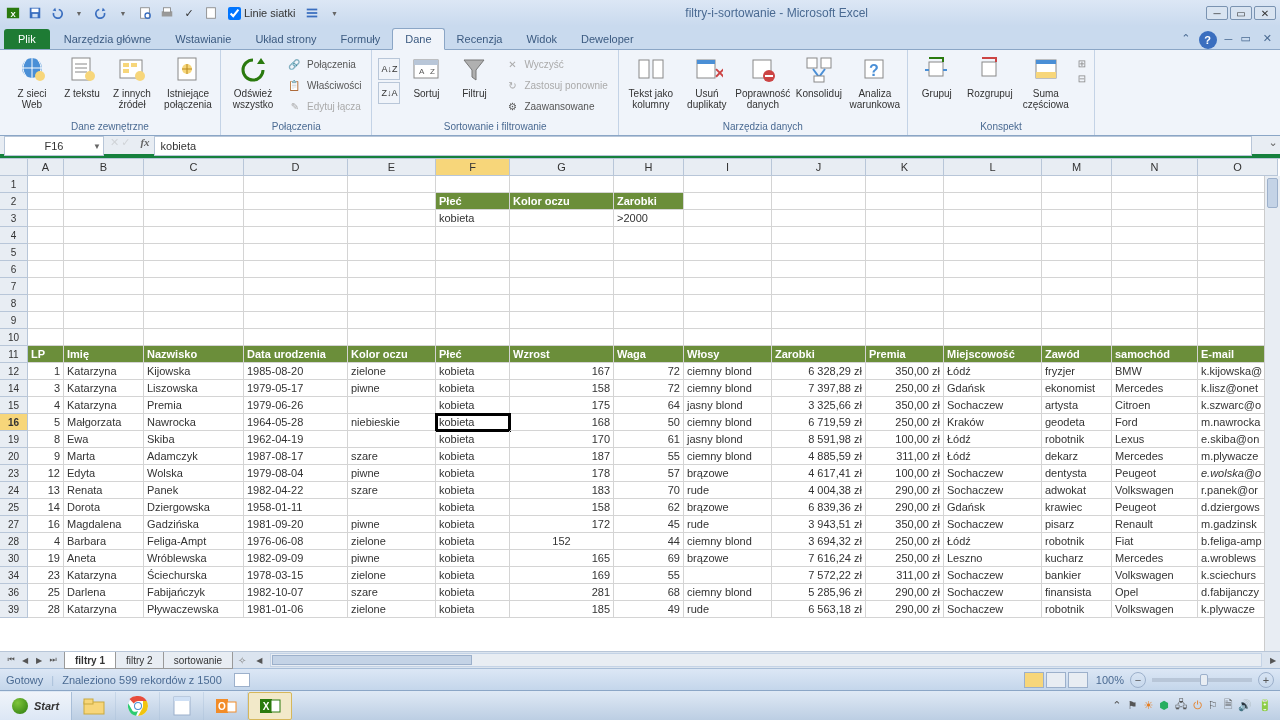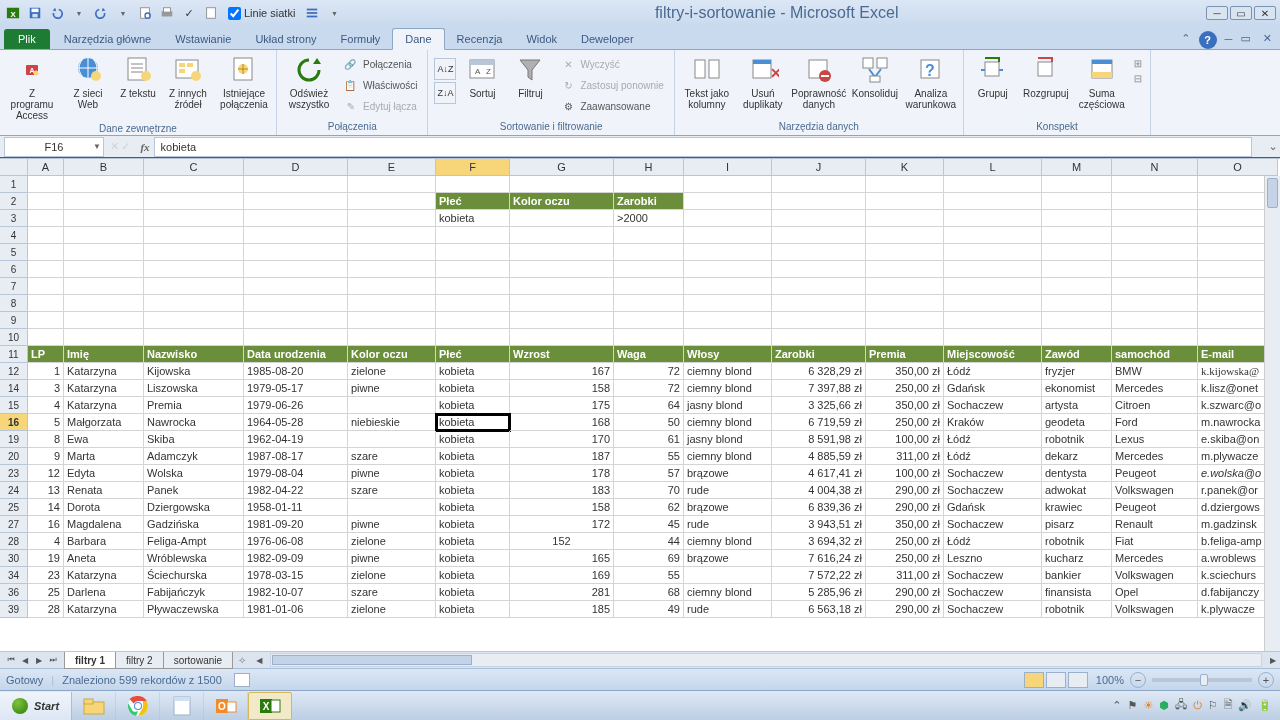--- a/index.html
+++ b/index.html
@@ -2,41 +2,41 @@
 <html><head>
 <meta charset="utf-8">
 <style>
   * { margin: 0; padding: 0; box-sizing: border-box; font-family: "Segoe UI", Tahoma, sans-serif; }
   body { background: #e8edf3; font-size: 11px; color: #333; width: 1280px; height: 720px; overflow: hidden; position: relative; }
   
   .titlebar { height: 26px; background: linear-gradient(#dce7f5,#c9daee); display: flex; align-items: center; }
   .qat { display: flex; align-items: center; gap: 4px; padding: 0 4px; }
   .qat .q { width: 18px; height: 18px; display: flex; align-items: center; justify-content: center; border-radius: 2px;}
   .qat .q svg { width: 14px; height: 14px; }
-  .title-txt { flex: 1; text-align: center; color: #4a6a92; font-size: 16px; }
+  .title-txt { flex: 1; text-align: center; color: #4a6a92; font-size: 12px; }
   .winbtns { display: flex; gap: 2px; padding-right: 4px; }
   .winbtns span { width: 22px; height: 14px; border: 1px solid #7a93b1; border-radius: 2px; display:flex;align-items:center;justify-content:center; font-size:10px; background:#d9e4f1;}
   
   .ribtabs { height: 24px; display: flex; align-items: flex-end; background: #c9daee; border-bottom:1px solid #8ba6c6; padding-left:4px; gap:0;}
   .ribtabs .plik { background:#1e7b34; color:#fff; padding:4px 14px; border-radius:3px 3px 0 0; margin-right:2px;}
   .ribtabs .tab { padding:4px 12px; color:#3b5a80; cursor:pointer;}
   .ribtabs .tab.active { background:#f0f4fa; border:1px solid #8ba6c6; border-bottom:1px solid #f0f4fa; border-radius:3px 3px 0 0; margin-bottom:-1px;}
   
   .ribbon { height: 86px; background:#f0f4fa; border-bottom:1px solid #8ba6c6; display:flex; }
   .rgroup { border-right:1px solid #c4d3e6; padding:2px 6px 2px 6px; display:flex; flex-direction:column; justify-content:space-between;}
   .rgroup .row { display:flex; gap:4px; align-items:flex-start; flex:1;}
   .rgroup .lbl { text-align:center; font-size:10px; color:#4a6a92; padding-bottom:1px;}
   .rbtn-big { width:52px; display:flex; flex-direction:column; align-items:center; gap:2px; padding:2px; border-radius:3px; text-align:center;}
   .rbtn-big .ic { width:32px; height:32px; display:flex; align-items:center; justify-content:center;}
   .rbtn-big span { font-size:10px; color:#333; line-height:11px;}
   .rbtn-sm { display:flex; align-items:center; gap:4px; padding:2px 4px; font-size:10px; color:#555;}
   .rbtn-sm .ic { width:16px; height:16px; display:flex; align-items:center; justify-content:center;}
   .rbtn-sm.dis { color:#aaa;}
   
-  .refbar { height: 22px; background:#e8edf3; border-bottom:1px solid #15803d; display:flex; align-items:center;}
+  .refbar { height: 22px; background:#e8edf3; border-bottom:4px solid #15803d; display:flex; align-items:flex-start;}
   .namebox { width:100px; height:20px; margin-left:4px; background:#fff; border:1px solid #b8c6d8; display:flex; align-items:center; padding:0 4px; position:relative; justify-content:center;}
   .namebox .dd { position:absolute; right:2px; color:#666; font-size:8px;}
   .fxbtns { display:flex; gap:2px; padding:0 6px; color:#999;}
   .fx { font-style:italic; font-weight:bold; font-family:serif; color:#666; padding:0 4px;}
   .fbar { flex:1; height:20px; background:#fff; border:1px solid #b8c6d8; margin-right:14px; display:flex; align-items:center; padding:0 6px;}
   .fbar-exp { width:14px; display:flex; align-items:center; justify-content:center; color:#666;}
   
   .grid-area { position:relative; background:#fff; height: calc(720px - 26px - 24px - 86px - 22px - 17px - 22px - 30px); overflow:hidden; border-top:1px solid #b8c6d8;}
   .corner { position:absolute; left:0; top:0; width:28px; height:17px; background:#e8edf3; border-right:1px solid #b8c6d8; border-bottom:1px solid #b8c6d8;}
   .colheads { position:absolute; left:28px; top:0; height:17px; display:flex;}
@@ -172,30 +172,20 @@
   <span style="padding:4px;color:#4a6a92">▭</span>
   <span style="padding:4px 8px;color:#4a6a92">✕</span>
 </div>
 
 <div class="ribbon">
 
   <div class="rgroup">
     <div class="row">
       <div class="rbtn-big">
           <div class="ic">
-            <svg class="ico16" viewBox="0 0 32 32" width="32" height="32">
-              <rect x="4" y="6" width="24" height="20" fill="#c44" rx="2"></rect>
-              <text x="16" y="22" fill="#fff" font-size="14" text-anchor="middle" font-weight="bold">A</text>
-              <circle cx="24" cy="22" r="5" fill="#f7d67a"></circle>
-            </svg>
-          </div>
-          <span>Z programu Access</span>
-        </div>
-      <div class="rbtn-big">
-          <div class="ic">
             <svg width="32" height="32" viewBox="0 0 32 32">
               <circle cx="16" cy="14" r="10" fill="#4a8fd6"></circle>
               <path d="M6 14h20M16 4v20M10 6c-4 6-4 10 0 16M22 6c4 6 4 10 0 16" stroke="#fff" fill="none"></path>
               <circle cx="24" cy="22" r="5" fill="#f7d67a"></circle>
             </svg>
           </div>
           <span>Z sieci Web</span>
         </div>
       <div class="rbtn-big" style="width:40px">
           <div class="ic">
@@ -661,21 +651,21 @@
         <div class="cell" style="width: 88px;">zielone</div>
         <div class="cell" style="width: 74px;">kobieta</div>
         <div class="cell num" style="width: 104px;">167</div>
         <div class="cell num" style="width: 70px;">72</div>
         <div class="cell" style="width: 88px;">ciemny blond</div>
         <div class="cell num" style="width: 94px;">6 328,29 zł</div>
         <div class="cell num" style="width: 78px;">350,00 zł</div>
         <div class="cell" style="width: 98px;">Łódź</div>
         <div class="cell" style="width: 70px;">fryzjer</div>
         <div class="cell" style="width: 86px;">BMW</div>
-        <div class="cell" style="width: 80px; font-family: Liberation Serif, serif;">k.kijowska@</div>
+        <div class="cell" style="width: 80px;">k.kijowska@</div>
       </div>
       <div class="crow">
         <div class="cell num" style="width: 36px;">3</div>
         <div class="cell" style="width: 80px;">Katarzyna</div>
         <div class="cell" style="width: 100px;">Liszowska</div>
         <div class="cell" style="width: 104px;">1979-05-17</div>
         <div class="cell" style="width: 88px;">piwne</div>
         <div class="cell" style="width: 74px;">kobieta</div>
         <div class="cell num" style="width: 104px;">158</div>
         <div class="cell num" style="width: 70px;">72</div>

